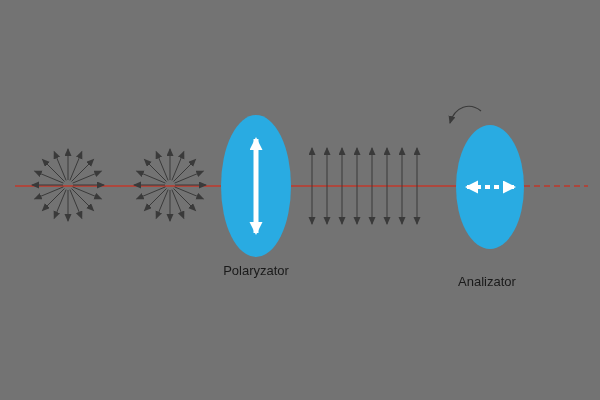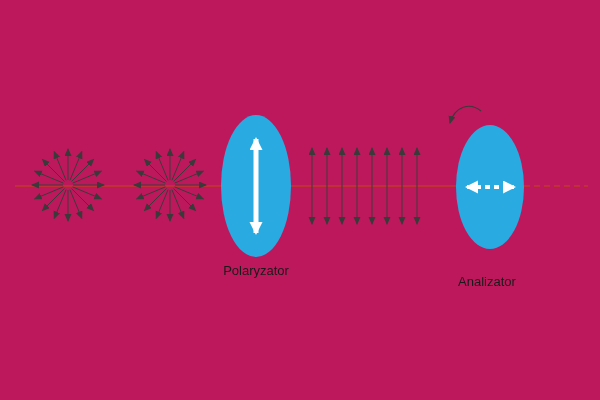--- a/index.html
+++ b/index.html
@@ -5,21 +5,21 @@
   html, body {
     margin: 0;
     padding: 0;
     background: #ffffff;
     font-family: "Liberation Sans", sans-serif;
   }
   .figure-canvas {
     position: relative;
     width: 600px;
     height: 400px;
-    background: #be185d;
+    background: #737373;
     overflow: hidden;
   }
   .figure-canvas svg {
     display: block;
     width: 600px;
     height: 400px;
   }
   text.diagram-label {
     font-family: "Liberation Sans", sans-serif;
     font-size: 13px;

